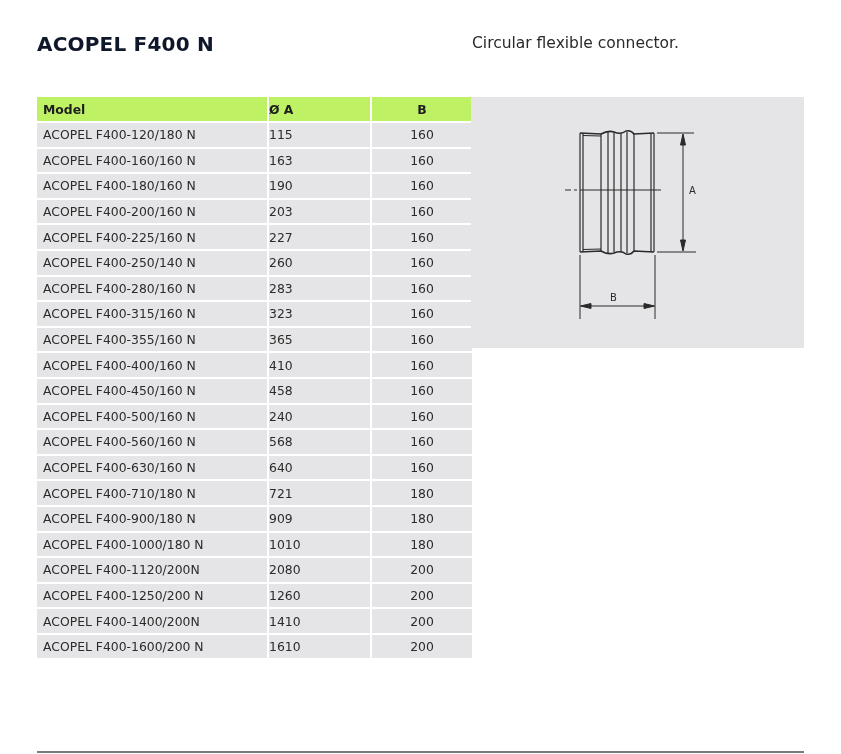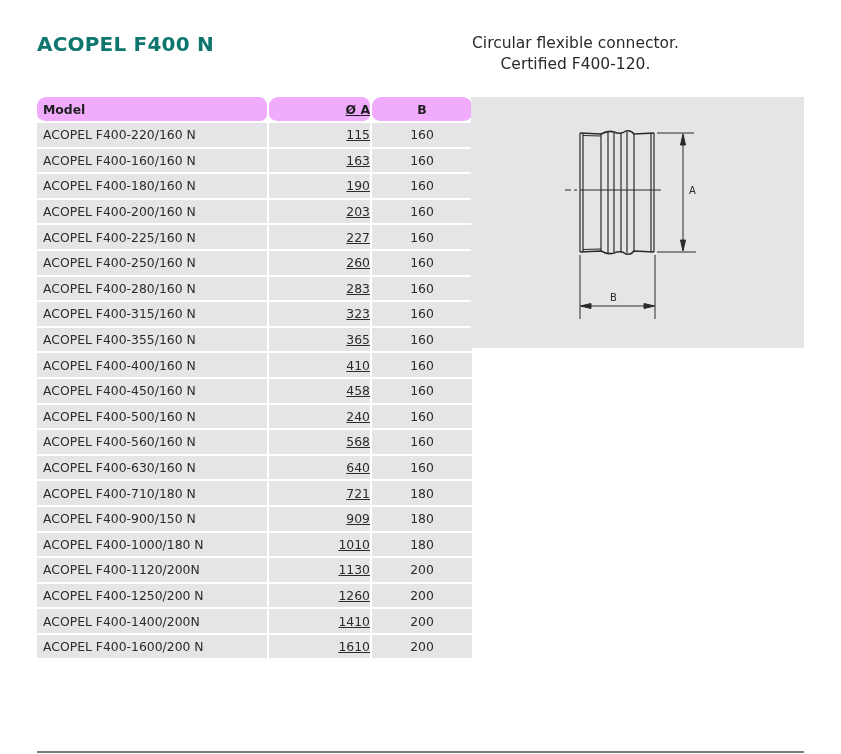--- a/index.html
+++ b/index.html
@@ -16,21 +16,21 @@
       color: #231f20;
     }
     .title {
       position: absolute;
       left: 37px;
       top: 30px;
       font-family: "DejaVu Sans", sans-serif;
       font-weight: bold;
       font-size: 20px;
       letter-spacing: 0.2px;
-      color: #0f766e;
+      color: #0f172a;
       margin: 0;
       line-height: 28px;
     }
     .description {
       position: absolute;
       left: 472px;
       top: 33px;
       font-size: 15.5px;
       line-height: 21px;
       color: #2a2a2a;
@@ -49,35 +49,33 @@
     table.spec th, table.spec td {
       background: #e5e5e7;
       height: 23.6px;
       padding: 0;
       border-right: 2px solid #ffffff;
       border-bottom: 2px solid #ffffff;
       vertical-align: middle;
       white-space: nowrap;
     }
     table.spec th {
-      background: #f0abfc;
+      background: #bef264;
       font-weight: bold;
       height: 24px;
       color: #1e1e1e;
-      border-radius: 9px;
     }
     table.spec th.model, table.spec td.model {
       width: 224px;
       text-align: left;
       padding-left: 6px;
     }
     table.spec th.a, table.spec td.a {
       width: 101px;
-      text-align: right;
-      text-decoration: underline;
+      text-align: left;
     }
     table.spec th.b, table.spec td.b {
       width: 100px;
       text-align: center;
       border-right: none;
     }
     table.spec td { color: #2b2b2b; }
 
     .diagram-panel {
       position: absolute;
@@ -101,34 +99,33 @@
       background: #7a7a7a;
     }
   </style>
 </head>
 <body>
 
 <h1 class="title">ACOPEL F400 N</h1>
 
 <div class="description">
   <div>Circular flexible connector.</div>
-  <div>Certified F400-120.</div>
 </div>
 
 <table class="spec">
   <thead>
     <tr>
       <th class="model">Model</th>
       <th class="a">Ø A</th>
       <th class="b">B</th>
     </tr>
   </thead>
   <tbody id="table-body">
       <tr>
-        <td class="model">ACOPEL F400-220/160 N</td>
+        <td class="model">ACOPEL F400-120/180 N</td>
         <td class="a">115</td>
         <td class="b">160</td>
       </tr>
       <tr>
         <td class="model">ACOPEL F400-160/160 N</td>
         <td class="a">163</td>
         <td class="b">160</td>
       </tr>
       <tr>
         <td class="model">ACOPEL F400-180/160 N</td>
@@ -139,21 +136,21 @@
         <td class="model">ACOPEL F400-200/160 N</td>
         <td class="a">203</td>
         <td class="b">160</td>
       </tr>
       <tr>
         <td class="model">ACOPEL F400-225/160 N</td>
         <td class="a">227</td>
         <td class="b">160</td>
       </tr>
       <tr>
-        <td class="model">ACOPEL F400-250/160 N</td>
+        <td class="model">ACOPEL F400-250/140 N</td>
         <td class="a">260</td>
         <td class="b">160</td>
       </tr>
       <tr>
         <td class="model">ACOPEL F400-280/160 N</td>
         <td class="a">283</td>
         <td class="b">160</td>
       </tr>
       <tr>
         <td class="model">ACOPEL F400-315/160 N</td>
@@ -189,32 +186,32 @@
         <td class="model">ACOPEL F400-630/160 N</td>
         <td class="a">640</td>
         <td class="b">160</td>
       </tr>
       <tr>
         <td class="model">ACOPEL F400-710/180 N</td>
         <td class="a">721</td>
         <td class="b">180</td>
       </tr>
       <tr>
-        <td class="model">ACOPEL F400-900/150 N</td>
+        <td class="model">ACOPEL F400-900/180 N</td>
         <td class="a">909</td>
         <td class="b">180</td>
       </tr>
       <tr>
         <td class="model">ACOPEL F400-1000/180 N</td>
         <td class="a">1010</td>
         <td class="b">180</td>
       </tr>
       <tr>
         <td class="model">ACOPEL F400-1120/200N</td>
-        <td class="a">1130</td>
+        <td class="a">2080</td>
         <td class="b">200</td>
       </tr>
       <tr>
         <td class="model">ACOPEL F400-1250/200 N</td>
         <td class="a">1260</td>
         <td class="b">200</td>
       </tr>
       <tr>
         <td class="model">ACOPEL F400-1400/200N</td>
         <td class="a">1410</td>

